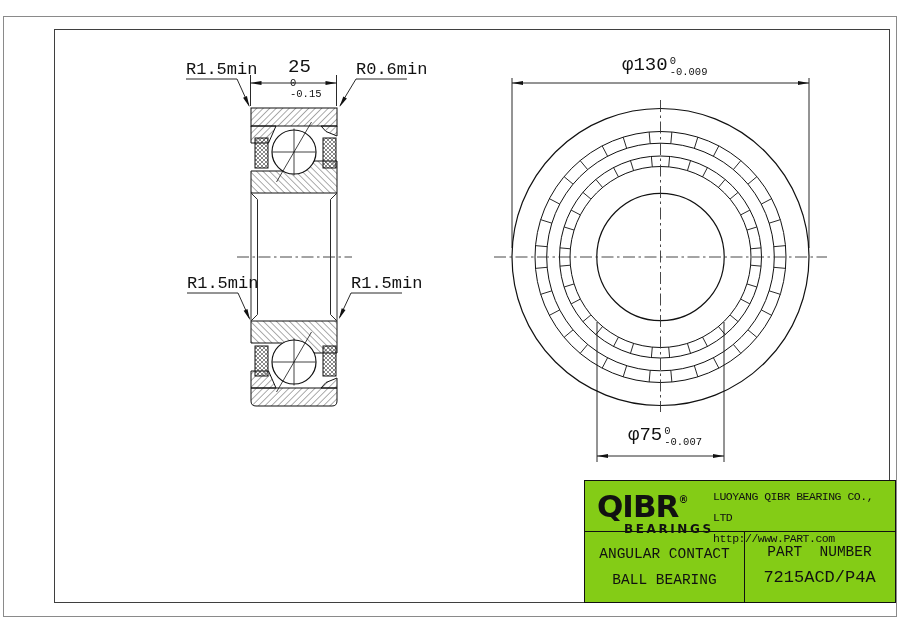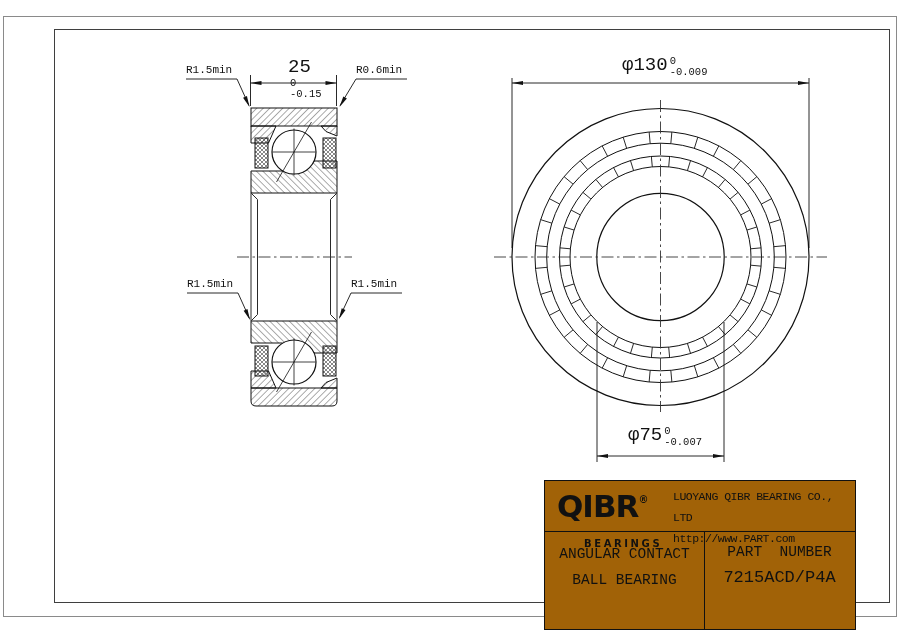--- a/index.html
+++ b/index.html
@@ -8,34 +8,34 @@
   .outer-border{position:absolute;left:3px;top:16px;width:894px;height:601px;
         border:1px solid #8a8a8a;box-sizing:border-box;}
   .inner-border{position:absolute;left:54px;top:29px;width:836px;height:574px;
         border:1.5px solid #3f3f3f;box-sizing:border-box;}
   svg.geo{position:absolute;left:0;top:0;}
 
   
   .dimtext{position:absolute;display:flex;align-items:flex-start;white-space:nowrap;}
   .dimtext .main{font-size:19px;line-height:20px;}
   .tolstack{display:flex;flex-direction:column;margin-left:2px;font-size:10.5px;line-height:11px;padding-top:1px;}
-  .rlabel{position:absolute;font-size:11px;line-height:14px;white-space:nowrap;}
+  .rlabel{position:absolute;font-size:17px;line-height:14px;white-space:nowrap;}
 
   
-  .titleblock{position:absolute;left:544px;top:480px;width:312px;height:150px;
-        border:1.6px solid #111;box-sizing:border-box;background:#a16207;}
+  .titleblock{position:absolute;left:584px;top:480px;width:312px;height:123px;
+        border:1.6px solid #111;box-sizing:border-box;background:#84cc16;}
   .tb-toprow{position:absolute;left:0;top:0;width:100%;height:51px;
         border-bottom:1.6px solid #111;box-sizing:border-box;}
   .tb-vdiv{position:absolute;left:159px;top:51px;bottom:0;border-left:1.6px solid #111;}
   .logo{position:absolute;left:12px;top:4px;}
   .logo-main{font-family:"DejaVu Sans","Liberation Sans",sans-serif;font-weight:900;
         font-size:31px;line-height:30px;letter-spacing:-1px;}
   .logo-reg{font-family:"DejaVu Sans",sans-serif;font-size:10px;font-weight:700;vertical-align:14px;letter-spacing:0;}
   .logo-sub{font-family:"DejaVu Sans","Liberation Sans",sans-serif;font-weight:700;
-        font-size:10px;letter-spacing:2.6px;margin-top:17px;margin-left:3px;padding-left:24px;}
+        font-size:12px;letter-spacing:2.6px;margin-top:1px;margin-left:3px;padding-left:24px;}
   .company{position:absolute;left:128px;right:3px;top:5px;
         font-size:11.5px;letter-spacing:-0.5px;line-height:21px;}
   .cell-product{position:absolute;left:0;top:51px;width:159px;height:70px;
         text-align:center;font-size:14.5px;line-height:26px;padding-top:9px;box-sizing:border-box;}
   .cell-part{position:absolute;left:159px;right:0;top:51px;height:70px;
         text-align:center;box-sizing:border-box;padding-top:8px;}
   .part-label{font-size:14.5px;line-height:24px;white-space:pre;}
   .part-value{font-size:17px;line-height:27px;}
 </style>
 </head>

